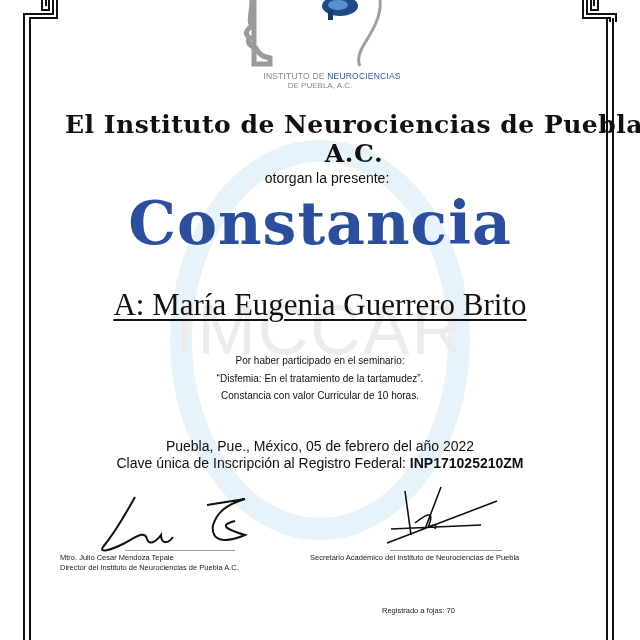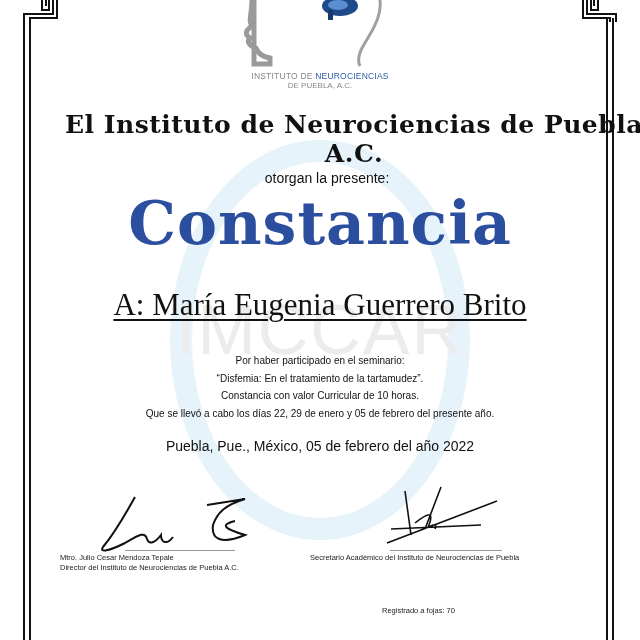--- a/index.html
+++ b/index.html
@@ -1,21 +1,21 @@
 <!DOCTYPE html>
 <html><head>
 <meta charset="utf-8">
 <style>
   html, body { margin:0; padding:0; }
   body { width:640px; height:640px; background:#ffffff; position:relative; overflow:hidden; font-family:"Liberation Sans", sans-serif; color:#111; }
   .border-line { position:absolute; background:#111; }
   .watermark-ring { position:absolute; left:170px; top:140px; width:300px; height:400px; border-radius:50%; border:22px solid #e6f3fa; box-sizing:border-box; }
   .watermark-text { position:absolute; left:175px; top:290px; width:290px; text-align:center; font-size:70px; color:#ececec; font-family:"Liberation Sans", sans-serif; letter-spacing:2px; }
   .logo { position:absolute; left:230px; top:0; width:180px; height:98px; }
-  .logo-text1 { position:absolute; left:220px; top:71px; width:200px; text-align:center; font-size:8.5px; color:#888; letter-spacing:0.2px; }
+  .logo-text1 { position:absolute; left:232px; top:71px; width:200px; text-align:center; font-size:8.5px; color:#888; letter-spacing:0.2px; }
   .logo-text1 .blue { color:#2a5da8; }
   .logo-text2 { position:absolute; left:220px; top:81px; width:200px; text-align:center; font-size:8px; color:#888; }
   .inst-title { position:absolute; left:0; top:110px; width:640px; text-align:center; font-family:"DejaVu Serif", serif; font-weight:bold; font-size:25px; color:#111; letter-spacing:0.5px;padding-left:34px; }
   .grant { position:absolute; left:0; top:170px; width:640px; text-align:center; font-size:14px;padding-left:7px; }
   .constancia { position:absolute; left:0; top:188px; width:640px; text-align:center; font-family:"DejaVu Serif", serif; font-weight:bold; font-size:60px; color:#2b4f9e; letter-spacing:1px; }
   .recipient { position:absolute; left:0; top:287px; width:640px; text-align:center; font-family:"Liberation Serif", serif; font-size:31px; }
   .recipient span { text-decoration:underline; text-underline-offset:4px; text-decoration-thickness:1.5px; }
   .body-text { position:absolute; left:0; top:352px; width:640px; text-align:center; font-size:10px; line-height:17.5px; }
   .place { position:absolute; left:0; top:438px; width:640px; text-align:center; font-size:14px; line-height:17px; }
   .place b { font-weight:bold; }
@@ -57,25 +57,25 @@
 <div class="inst-title">El Instituto de Neurociencias de Puebla A.C.</div>
 <div class="grant">otorgan la presente:</div>
 <div class="constancia">Constancia</div>
 
 <div class="recipient"><span>A: María Eugenia Guerrero Brito</span></div>
 
 <div class="body-text">
   <div>Por haber participado en el seminario:</div>
   <div>“Disfemia: En el tratamiento de la tartamudez”.</div>
   <div>Constancia con valor Curricular de 10 horas.</div>
-  <div>Que se llevó a cabo los días 22, 29 de enero y 05 de febrero del presente año.</div>
 </div>
 
 <div class="place">
   <div>Puebla, Pue., México, 05 de febrero del año 2022</div>
+  <div><span>Clave única de Inscripción al Registro Federal: </span><b>INP171025210ZM</b></div>
 </div>
 
 <svg style="position:absolute;left:95px;top:495px;" width="160" height="60" viewBox="0 0 160 60">
   <path d="M40 2 C30 20 18 40 8 52 C4 58 14 56 30 48 C44 40 50 36 52 44 C54 50 60 48 66 40 C66 48 72 50 78 42" stroke="#111" stroke-width="2" fill="none"></path>
   <path d="M112 10 L150 4 C130 10 122 18 118 30 C116 44 126 50 150 40 C130 34 124 30 140 26" stroke="#111" stroke-width="2" fill="none"></path>
 </svg>
 <div class="sig-line" style="left:125px;top:550px;width:110px;"></div>
 <div class="sig" style="left:60px;top:553px;width:250px;">
   <div>Mtro. Julio Cesar Mendoza Tepale</div>
   <div>Director del Instituto de Neurociencias de Puebla A.C.</div>

